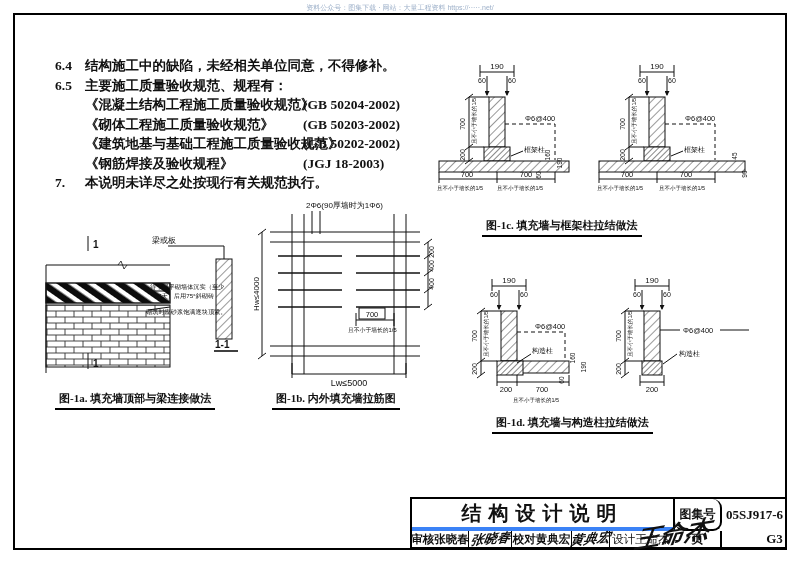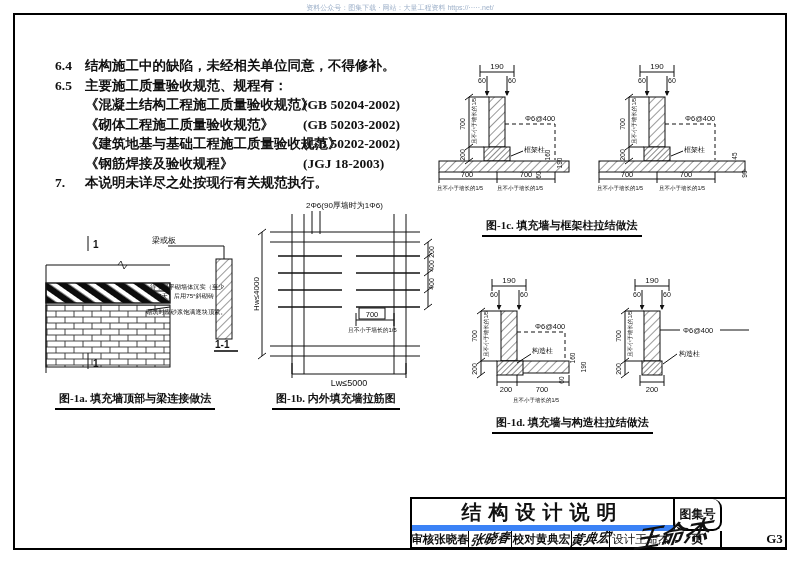--- a/index.html
+++ b/index.html
@@ -18,21 +18,21 @@
   
   .cap{position:absolute;font-weight:700;font-size:11px;border-bottom:2px solid #000;
         padding:0 4px 2px;white-space:nowrap;}
   
   svg.fig{position:absolute;}
   svg text{font-family:"Liberation Sans","DejaVu Sans",sans-serif;fill:#111;stroke:none;}
   
   .tb{position:absolute;left:410px;top:497px;width:377px;height:52px;border:2px solid #000;
       box-sizing:border-box;background:#fff;}
   .tb div{position:absolute;box-sizing:border-box;display:flex;align-items:center;justify-content:center;}
-  .tb-title{left:0;top:0;width:263px;height:32px;border-right:2px solid #000;border-bottom:6px solid #3b82f6;
+  .tb-title{left:0;top:0;width:263px;height:32px;border-right:2px solid #000;border-bottom:4px solid #3b82f6;
       font-size:20px;font-weight:700;letter-spacing:7px;}
   .tb-alabel{left:263px;top:0;width:47px;height:32px;border-right:2px solid #000;border-bottom:2px solid #000;font-size:12px;font-weight:700;border-radius:9px;}
   .tb-ano{left:310px;top:0;width:65px;height:32px;font-size:13px;font-weight:700;font-family:"Liberation Serif",serif;}
   .tb-plabel{left:263px;top:32px;width:47px;height:16px;border-right:2px solid #000;font-size:12px;font-weight:700;}
   .tb-pno{left:310px;top:32px;width:65px;height:16px;font-size:13px;font-weight:700;padding-left:40px;}
   .tb-c1{left:0;top:32px;width:57px;height:16px;border-right:1.5px solid #000;font-size:11.5px;font-weight:700;white-space:nowrap;}
   .tb-s1{left:57px;top:32px;width:43px;height:16px;border-right:1.5px solid #000;}
   .tb-c2{left:100px;top:32px;width:60px;height:16px;border-right:1.5px solid #000;font-size:11.5px;font-weight:700;white-space:nowrap;}
   .tb-s2{left:160px;top:32px;width:38px;height:16px;border-right:1.5px solid #000;}
   .tb-c3{left:198px;top:32px;width:62px;height:16px;font-size:11.5px;font-weight:400;white-space:nowrap;}
@@ -323,20 +323,21 @@
     <text x="184" y="101" font-size="7" text-anchor="middle" transform="rotate(-90 184 101)">200</text>
     <text x="246" y="65" font-size="7.5">Φ6@400</text>
     <text x="242" y="88" font-size="7">构造柱</text>
     <text x="215" y="124" font-size="7.5" text-anchor="middle">200</text>
   </svg>
   <div class="cap" style="left:492px;top:415px">图-1d. 填充墙与构造柱拉结做法</div>
 
   <div class="tb">
     <div class="tb-title">结构设计说明</div>
     <div class="tb-alabel">图集号</div>
+    <div class="tb-ano">05SJ917-6</div>
     <div class="tb-c1">审核张晓春</div>
     <div class="tb-s1">
         <span class="sig">张晓春</span>
       </div>
     <div class="tb-c2">校对黄典宏</div>
     <div class="tb-s2">
         <span class="sig">黄典宏</span>
       </div>
     <div class="tb-c3">设计王命杰</div>
     <div class="tb-plabel">页</div>

